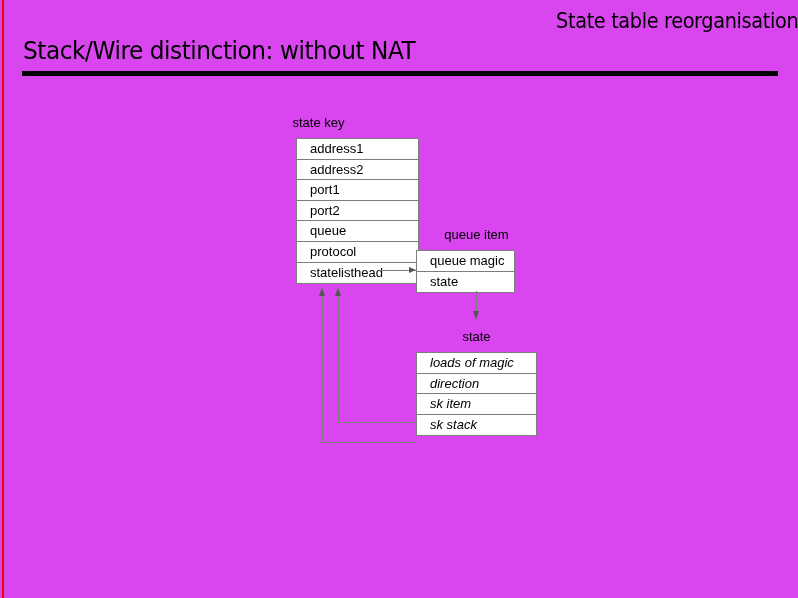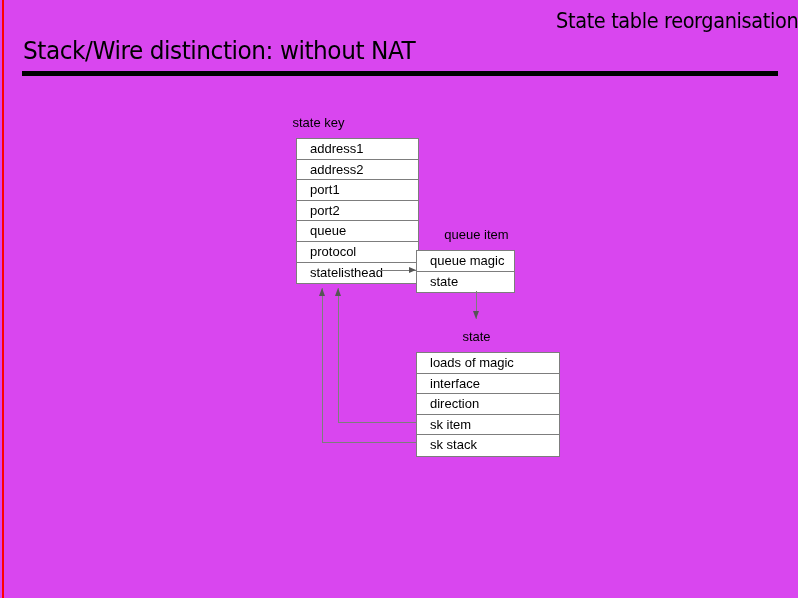--- a/index.html
+++ b/index.html
@@ -150,23 +150,22 @@
 
   <div class="caption" style="left:416px; top:227px; width:121px;">queue item</div>
 
   <div class="struct" style="left:416px; top:250px; width:99px;">
     <div class="row">queue magic</div>
     <div class="row">state</div>
   </div>
 
   <div class="caption" style="left:416px; top:329px; width:121px;">state</div>
 
-  <div class="struct" style="left:416px; top:352px; width:144px;">
+  <div class="struct" style="left:416px; top:352px; width:121px;font-style:italic;">
     <div class="row">loads of magic</div>
-    <div class="row">interface</div>
     <div class="row">direction</div>
     <div class="row">sk item</div>
     <div class="row">sk stack</div>
   </div>
 
   <div class="hline" style="left:380px; top:270px; width:36px;"></div>
   <div class="arrow-right" style="left:409px; top:266.5px;"></div>
 
   <div class="vline" style="left:476px; top:291px; height:28px;"></div>
   <div class="arrow-down" style="left:472.5px; top:311px;"></div>

